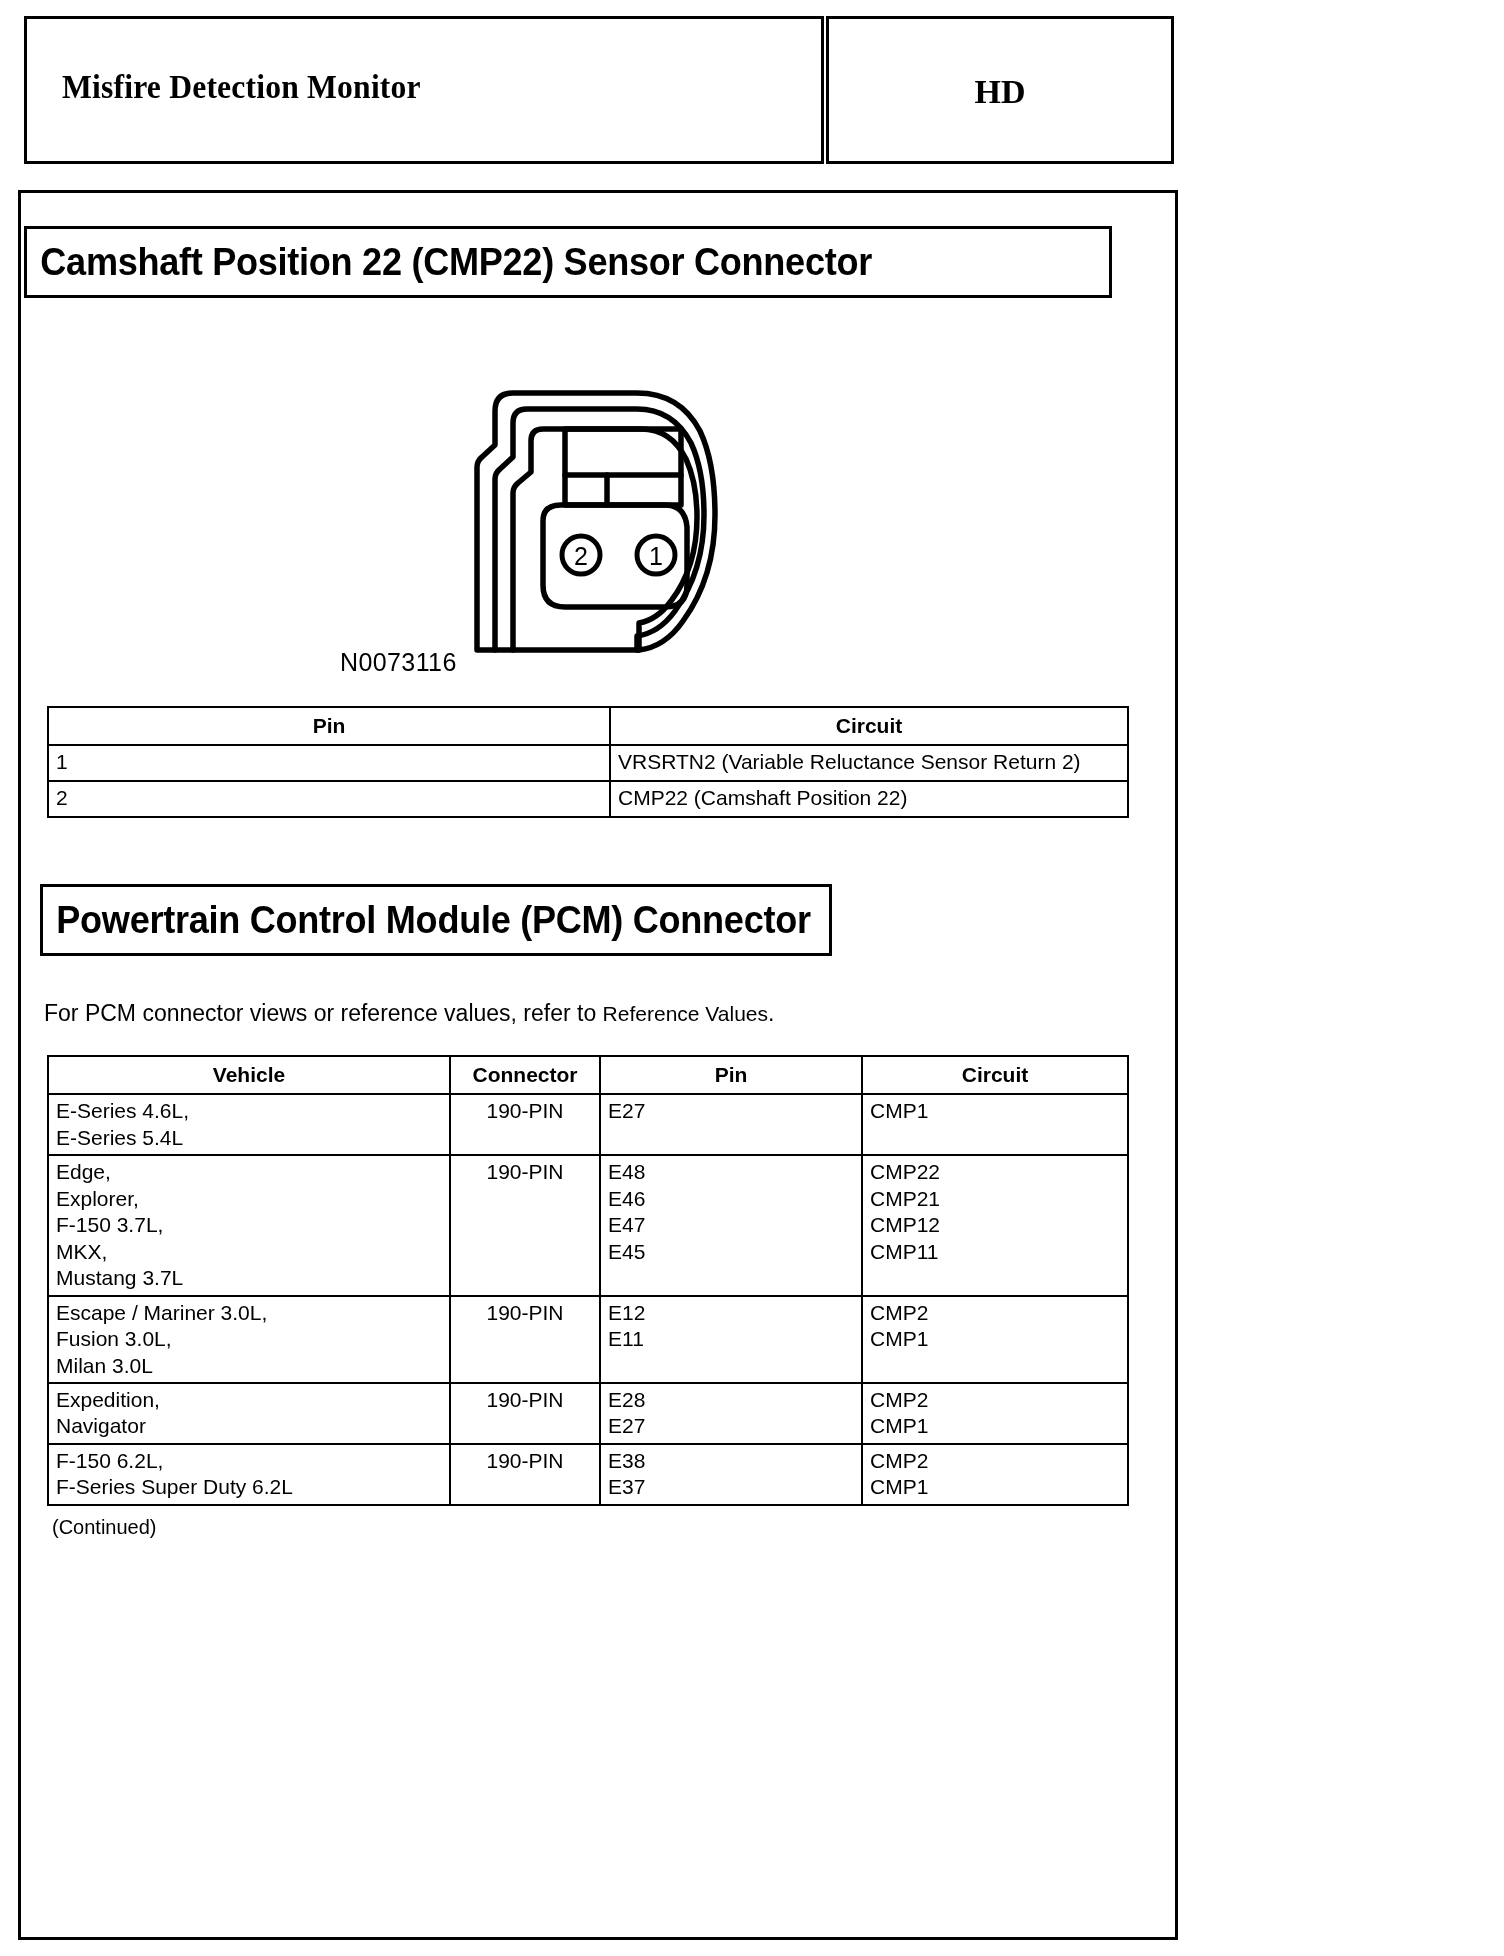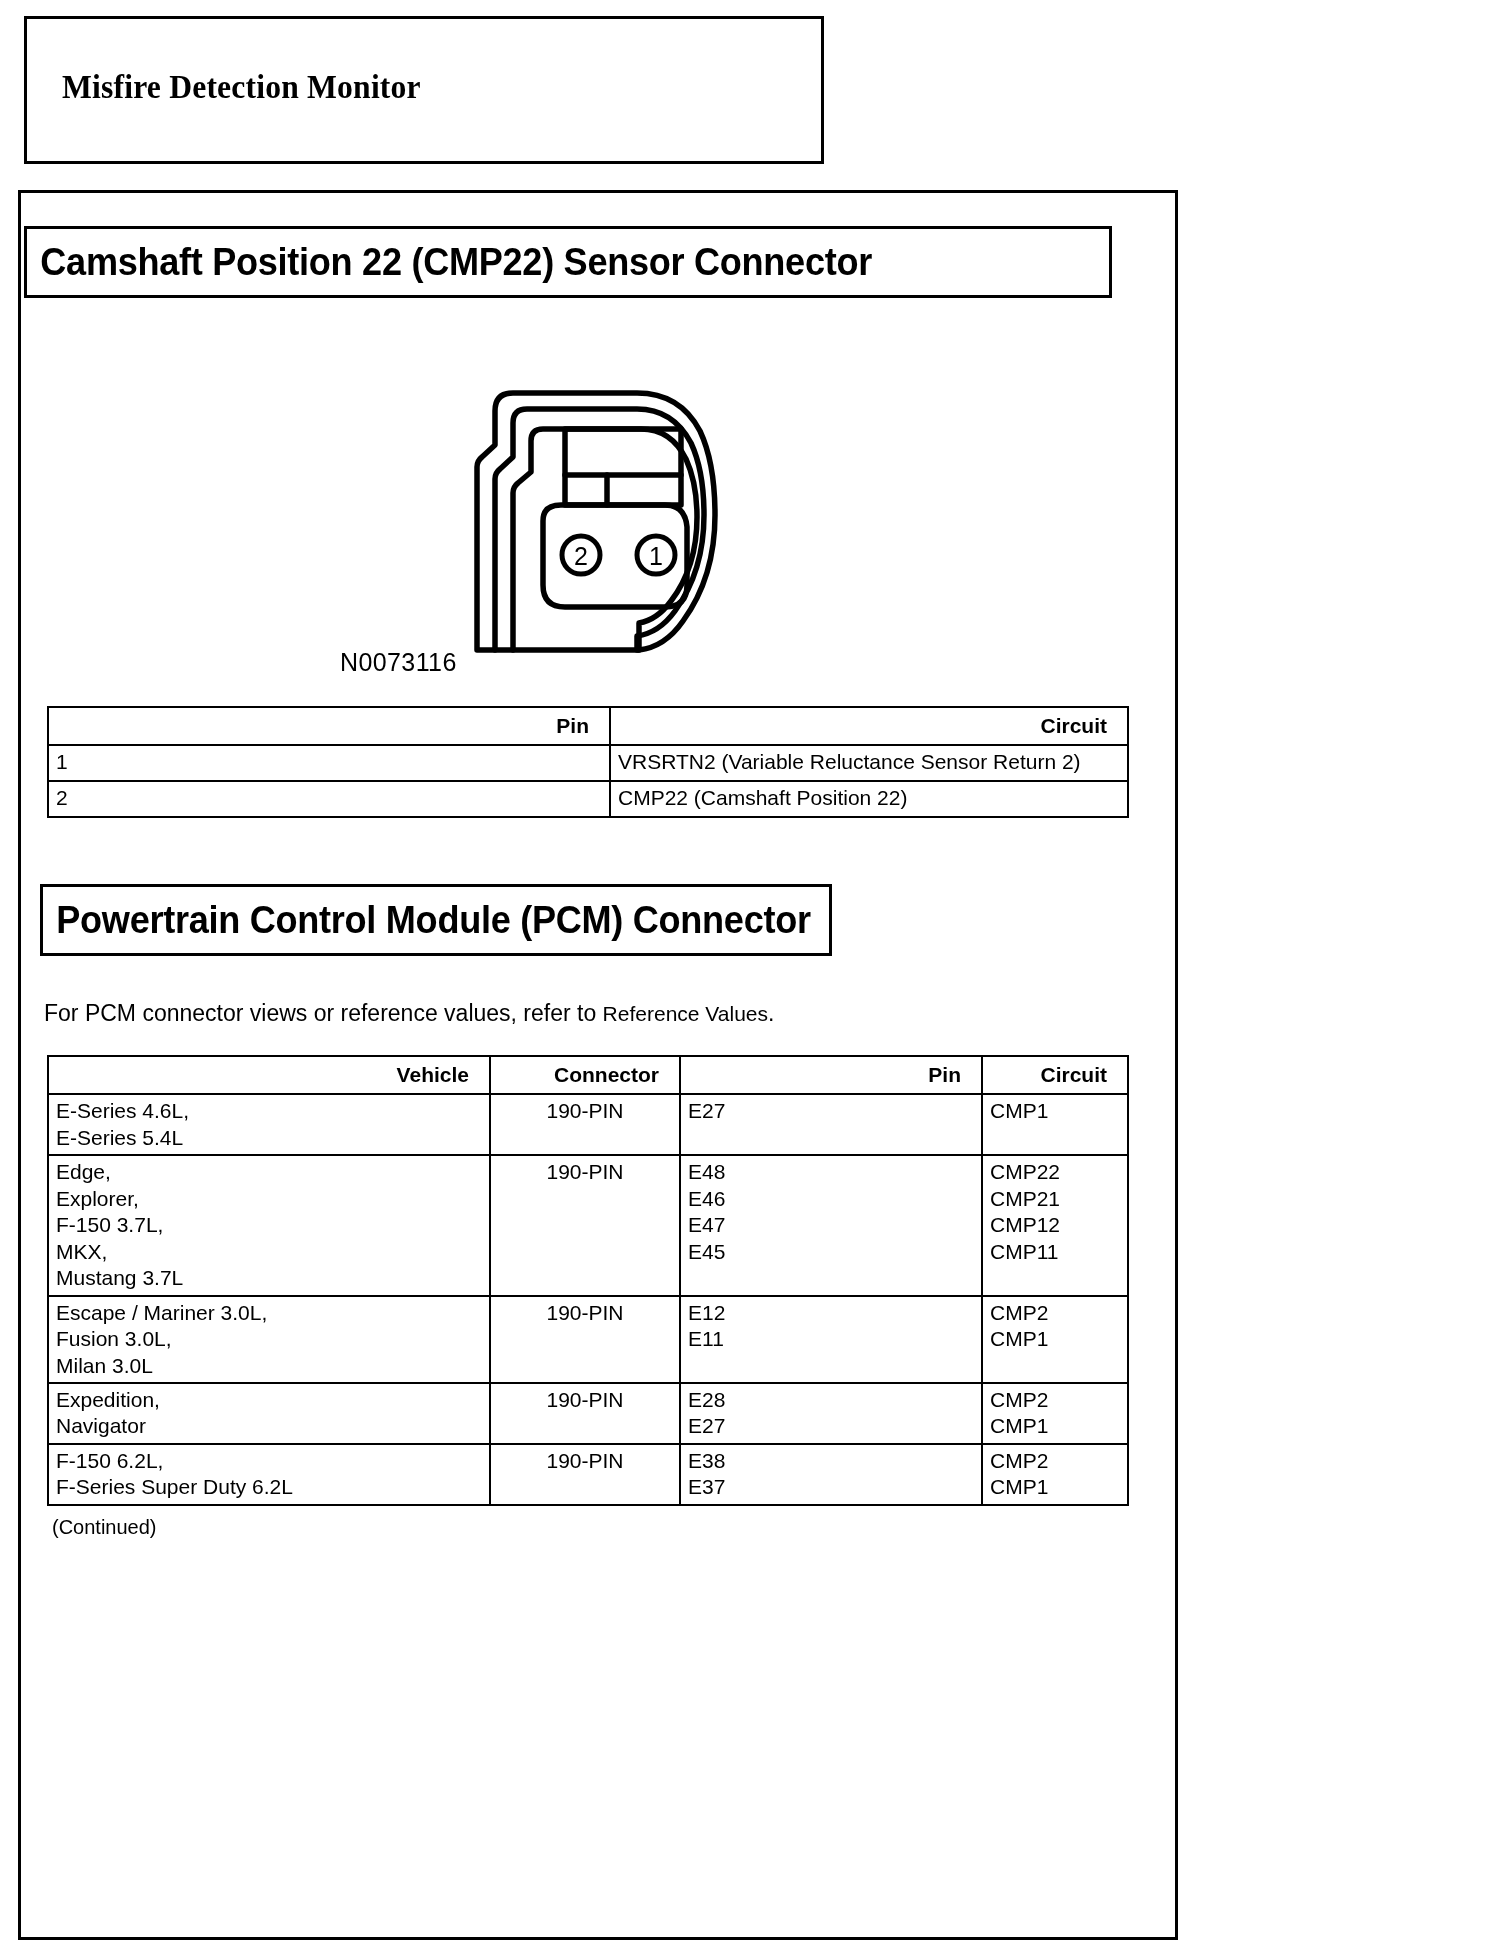--- a/index.html
+++ b/index.html
@@ -39,21 +39,21 @@
   #sec-pcm{left:40px;top:884px;width:792px;height:72px;}
 
   
   .draw{position:absolute;left:415px;top:345px;width:330px;height:325px;}
   .fig-id{position:absolute;left:340px;top:648px;font-size:25px;letter-spacing:.4px;}
 
   
   table{border-collapse:collapse;position:absolute;background:#fff;}
   table td,table th{border:2px solid #000;font-size:21px;padding:3px 7px;
         vertical-align:top;line-height:1.26;font-weight:normal;}
-  table th{text-align:right;font-weight:bold;padding:5px 20px;}
+  table th{text-align:center;font-weight:bold;padding:5px 0;}
   .pin-tbl{left:47px;top:706px;width:1082px;}
   .pin-tbl td.c1{width:546px;}
   .pin-tbl td{height:28px;}
 
   .note{position:absolute;left:44px;top:1000px;font-size:23px;}
   .note .sm{font-size:21px;}
 
   .pcm-tbl{left:47px;top:1055px;width:1082px;}
   .pcm-tbl th.v{width:400px;}
   .pcm-tbl th.cn{width:148px;}
@@ -63,20 +63,23 @@
 
   .cont{position:absolute;left:52px;top:1516px;font-size:20px;}
 </style>
 </head>
 <body>
 
 <div class="page">
 
   <div class="hdr">
     <div class="hdr-left"></div>
+    <div class="hdr-right">
+      <div class="hdr-code">HD</div>
+    </div>
     <div class="hdr-title">Misfire Detection Monitor</div>
   </div>
 
   <div class="frame"></div>
 
   <div class="sec-box" id="sec-cmp">
     <span class="t">Camshaft Position 22 (CMP22) Sensor Connector</span>
   </div>
 
   <div class="draw">

